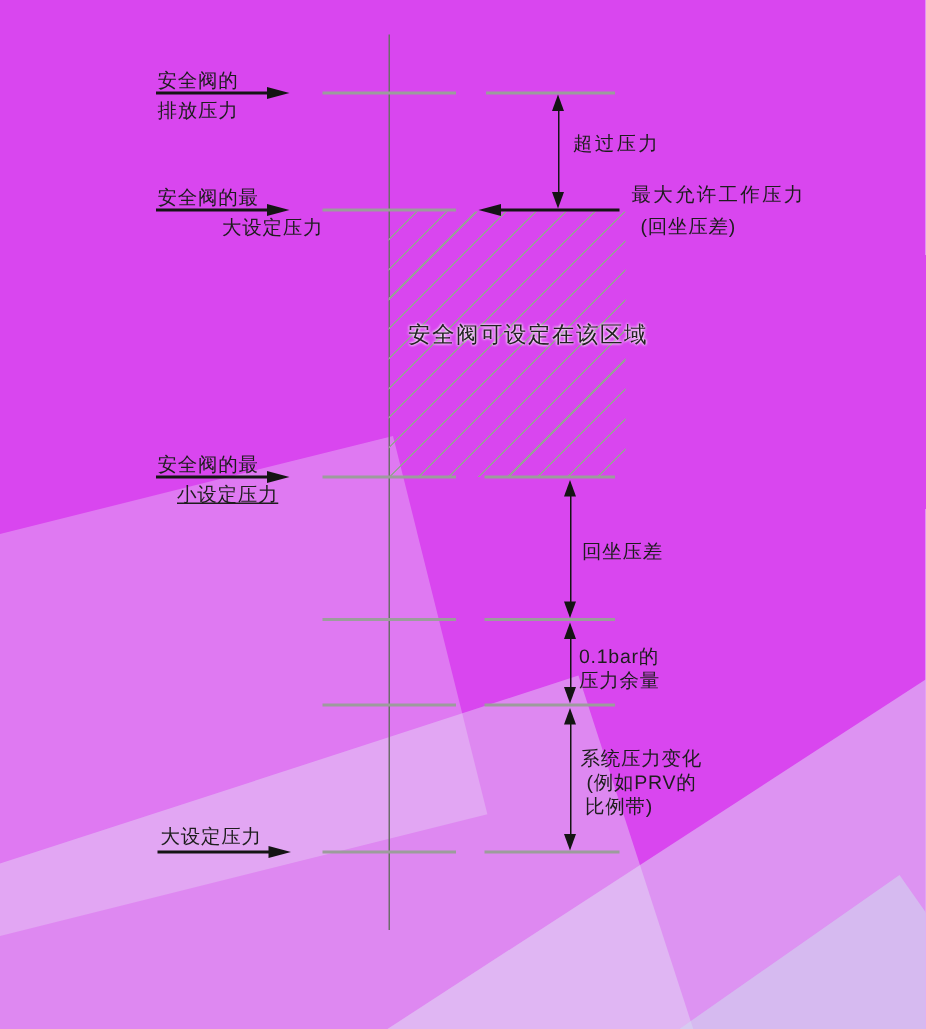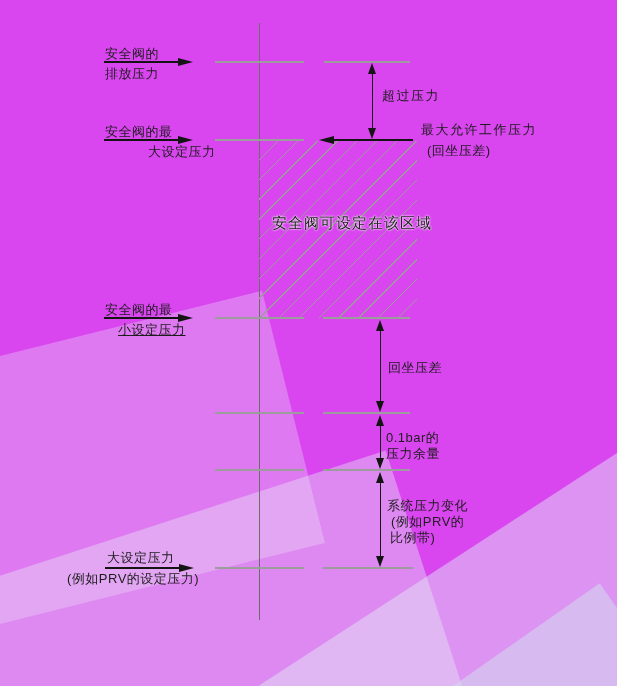--- a/index.html
+++ b/index.html
@@ -126,21 +126,20 @@
   <div class="lbl" style="left:105px;top:46px;">安全阀的</div>
   <div class="lbl" style="left:105px;top:66px;">排放压力</div>
 
   <div class="lbl" style="left:105px;top:124px;">安全阀的最</div>
   <div class="lbl" style="left:105px;top:144px;margin-left:43px;">大设定压力</div>
 
   <div class="lbl" style="left:105px;top:302px;">安全阀的最</div>
   <div class="lbl" style="left:118px;top:322px;text-decoration:underline;">小设定压力</div>
 
   <div class="lbl" style="left:107px;top:550px;">大设定压力</div>
-  <div class="lbl" style="left:67px;top:571px;">(例如PRV的设定压力)</div>
 
   <div class="lbl lbl-wide" style="left:382px;top:88px;text-align:center;">超过压力</div>
 
   <div class="lbl lbl-wide" style="left:421px;top:122px;">最大允许工作压力</div>
   <div class="lbl" style="left:427px;top:143px;">(回坐压差)</div>
 
   <div class="lbl" style="left:388px;top:360px;">回坐压差</div>
 
   <div class="lbl" style="left:386px;top:430px;">0.1bar的</div>
   <div class="lbl" style="left:386px;top:446px;">压力余量</div>

